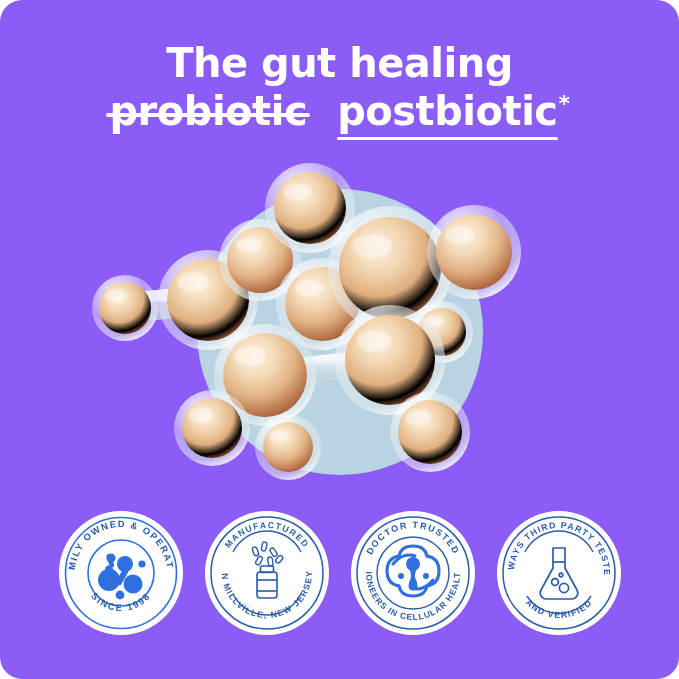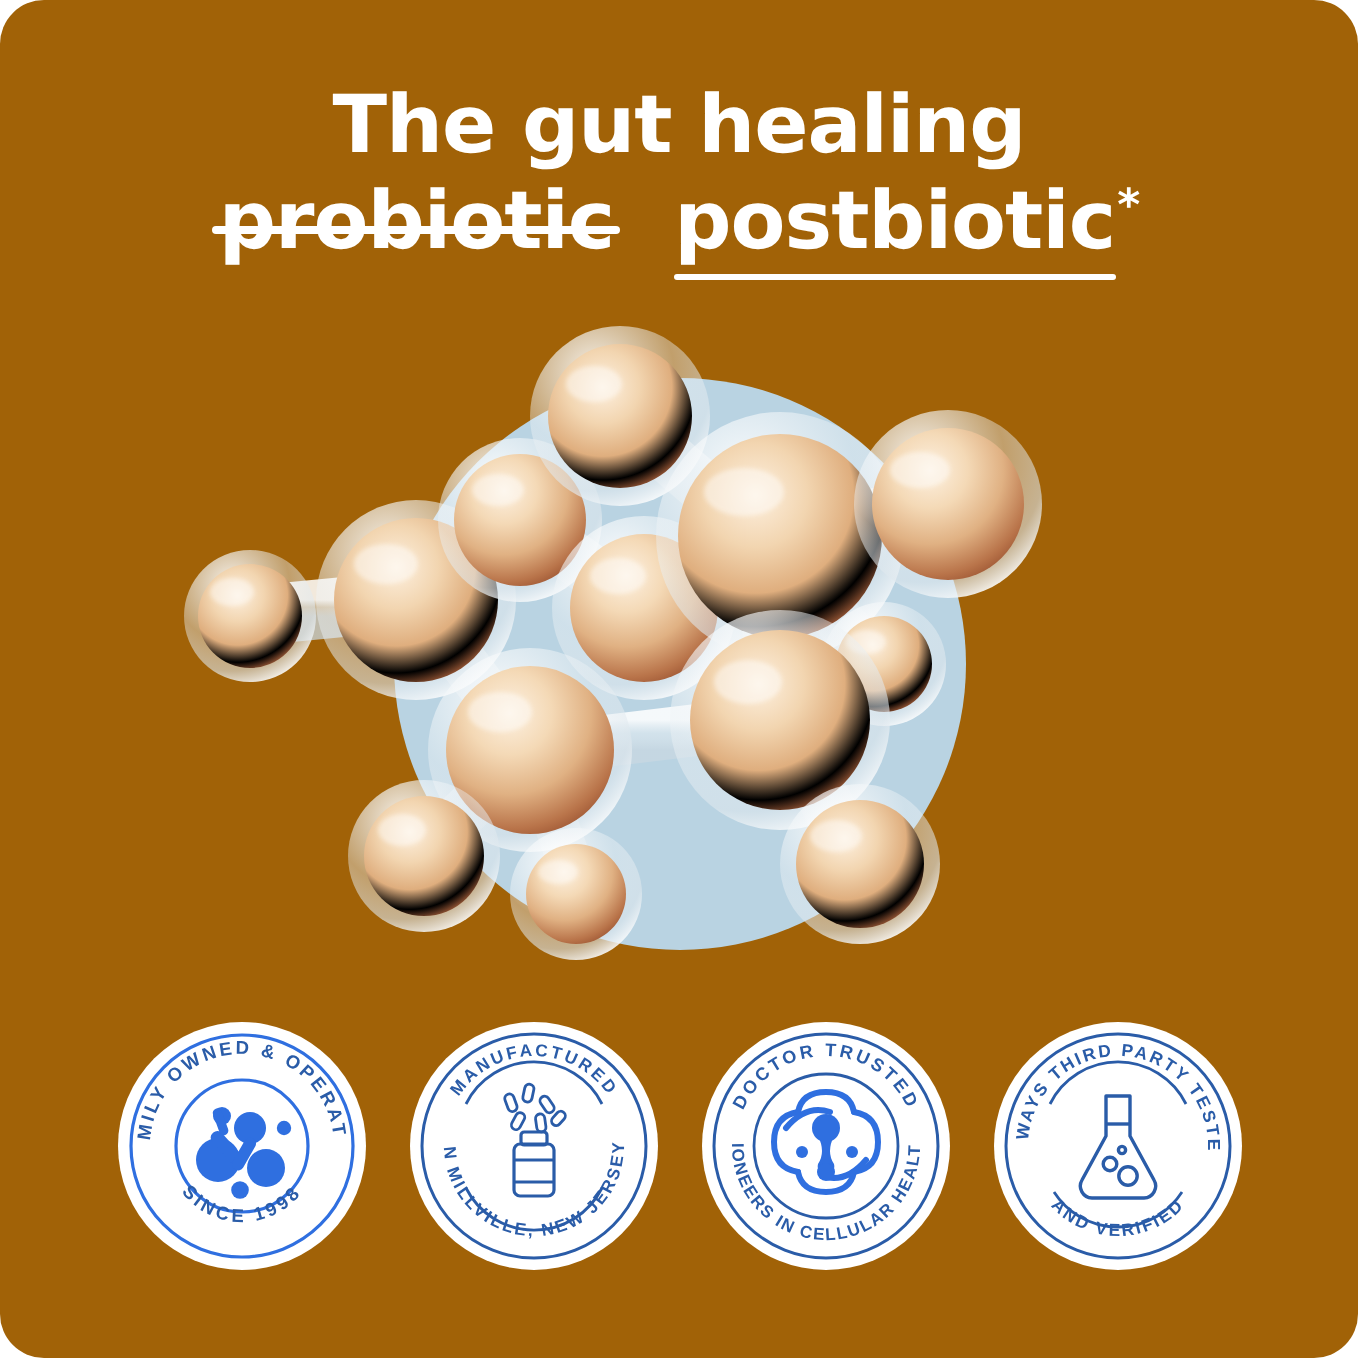--- a/index.html
+++ b/index.html
@@ -1,21 +1,21 @@
 <!DOCTYPE html>
 <html><head>
 <meta charset="utf-8">
 <style>
   html,body{margin:0;padding:0;background:#ffffff;}
   body{width:679px;height:679px;overflow:hidden;
        font-family:"Liberation Sans", sans-serif;}
 
   #card{
     position:relative;width:679px;height:679px;box-sizing:border-box;
-    background:#a16207;border-radius:22px;overflow:hidden;
+    background:#8b5cf6;border-radius:22px;overflow:hidden;
   }
 
   
   #headline{
     position:absolute;left:0;top:40px;width:679px;text-align:center;
     color:#ffffff;font-family:"DejaVu Sans", sans-serif;
     font-weight:bold;letter-spacing:-0.5px;line-height:1.16;
   }
   .hl-line{display:block;font-size:40px;white-space:nowrap;}
   #hl-line2{font-size:40px;margin-top:2px;}

